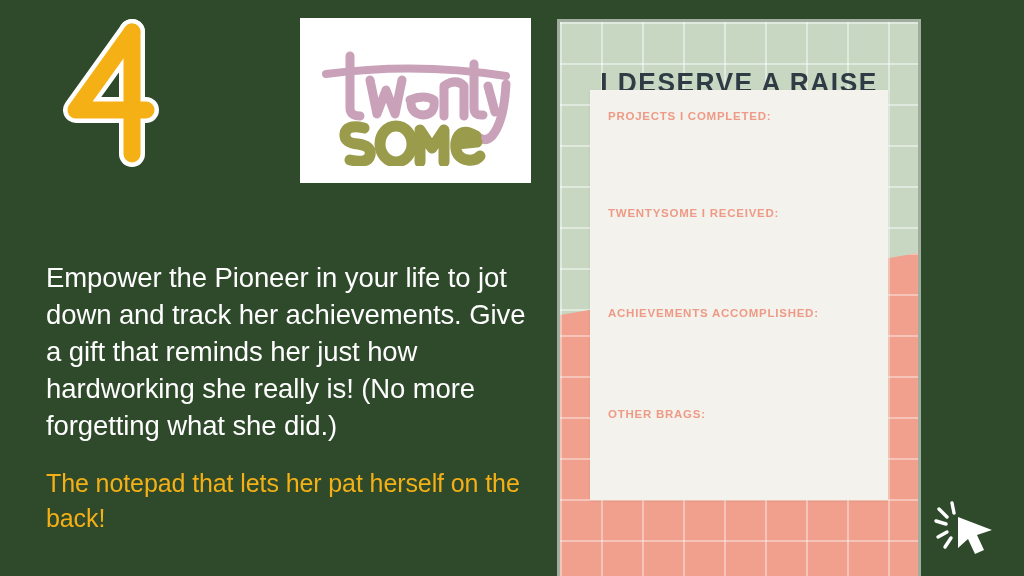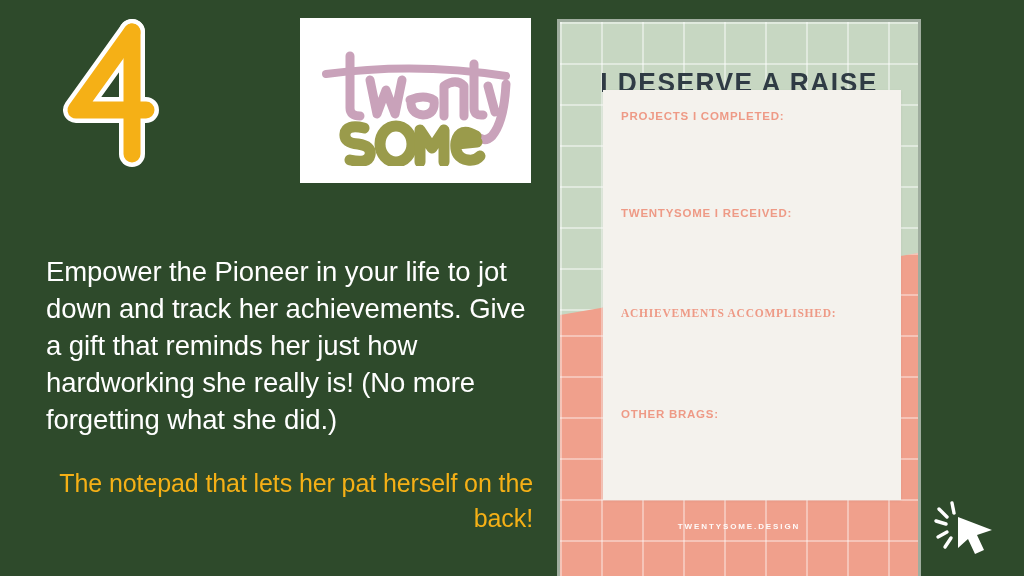--- a/index.html
+++ b/index.html
@@ -22,31 +22,30 @@
   .logo-card{
     position:absolute; left:300px; top:18px;
     width:231px; height:165px;
     background:#FFFFFF;
     display:flex; align-items:center; justify-content:center;
   }
   .logo-card svg{ width:200px; height:130px; display:block; }
 
   
   .body-copy{
-    position:absolute; left:46px; top:253px;
+    position:absolute; left:46px; top:259px;
     width:500px;
     color:#FFFFFF;
     font-size:27.5px;
     line-height:37px;
     letter-spacing:-0.1px;
   }
   .tagline{
     position:absolute; left:46px; top:466px;
     width:487px;
-    text-align:right;
     color:#F5B016;
     font-size:25px;
     line-height:35px;
     letter-spacing:-0.1px;
   }
 
   
   .product-card{
     position:absolute; left:560px; top:22px;
     width:358px; height:571px;
@@ -81,34 +80,33 @@
     letter-spacing:1.6px;
     font-family:"Liberation Sans Narrow","Liberation Sans", sans-serif;
     transform:scaleX(0.94);
   }
 
   .pc-paper{
     position:absolute; left:30px; top:68px;
     width:298px; height:410px;
     background:#F4F2ED;
     box-shadow:0 1px 3px rgba(0,0,0,0.06);
-    margin-left:13px;
   }
   .pc-field{
     position:absolute; left:18px;
     color:#EE9A86;
     font-size:11.5px;
     font-weight:bold;
     letter-spacing:0.75px;
     font-family:"Liberation Sans Narrow","Liberation Sans", sans-serif;
     white-space:nowrap;
   }
   .pc-field.f0{ top:20px; }
   .pc-field.f1{ top:117px; }
-  .pc-field.f2{ top:217px;font-family:Liberation Serif, serif; }
+  .pc-field.f2{ top:217px; }
   .pc-field.f3{ top:318px;text-align:right; }
 
   .pc-footer{
     position:absolute; left:0; right:0; top:500px;
     text-align:center;
     color:#FFFFFF;
     font-size:8px;
     letter-spacing:1.9px;
     font-weight:bold;
     opacity:0.95;
@@ -176,21 +174,20 @@
 
   <div class="pc-title">I DESERVE A RAISE</div>
 
   <div class="pc-paper">
     <div class="pc-field f0">PROJECTS I COMPLETED:</div>
     <div class="pc-field f1">TWENTYSOME I RECEIVED:</div>
     <div class="pc-field f2">ACHIEVEMENTS ACCOMPLISHED:</div>
     <div class="pc-field f3">OTHER BRAGS:</div>
   </div>
 
-  <div class="pc-footer">TWENTYSOME.DESIGN</div>
 </div>
 
 <div class="cursor-icon">
   <svg viewBox="0 0 72 64" xmlns="http://www.w3.org/2000/svg" aria-hidden="true">
     <g stroke="#FFFFFF" stroke-width="3.4" stroke-linecap="round">
       <line x1="8" y1="24" x2="18" y2="27"></line>
       <line x1="11" y1="12" x2="19" y2="20"></line>
       <line x1="24" y1="6" x2="26" y2="16"></line>
       <line x1="10" y1="40" x2="19" y2="35"></line>
       <line x1="17" y1="50" x2="23" y2="41"></line>

